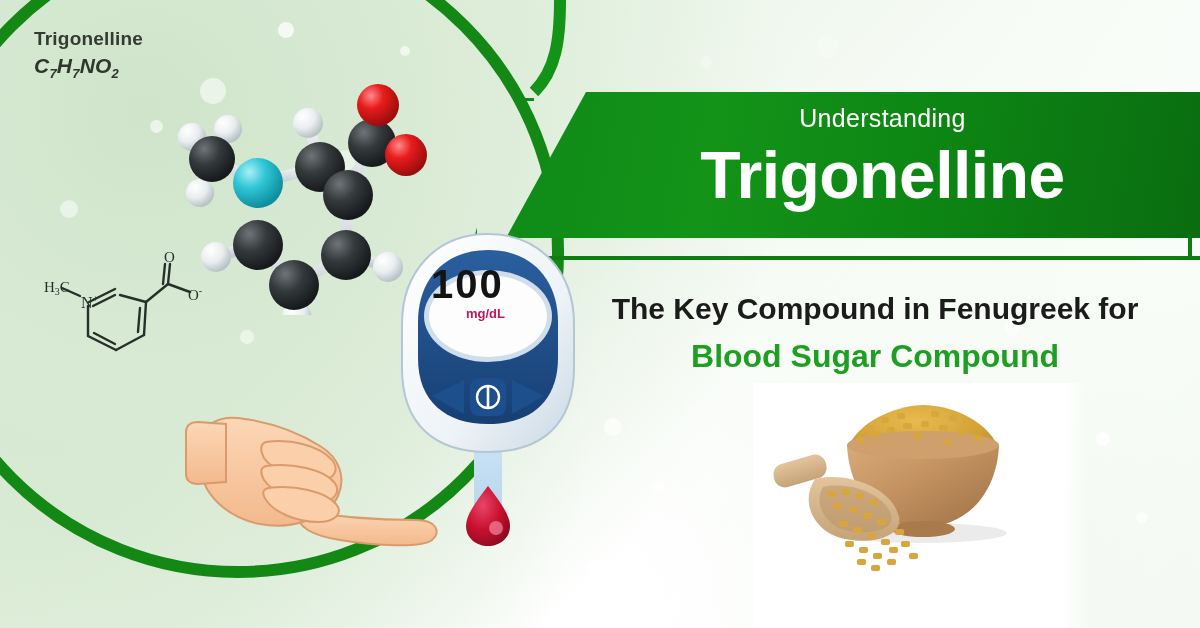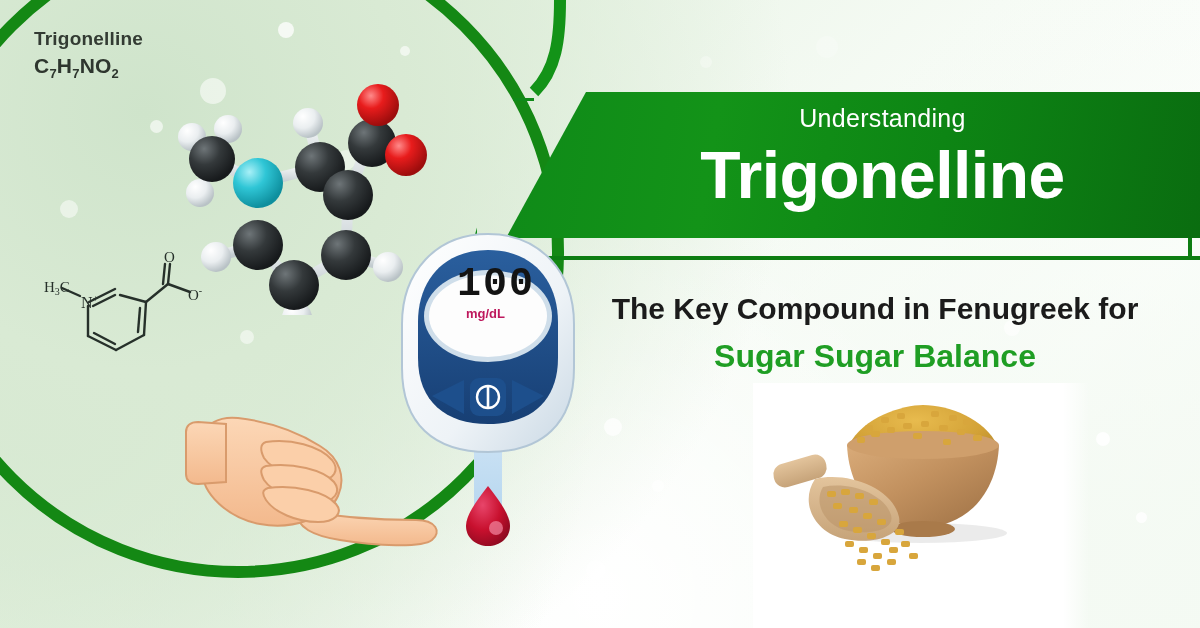--- a/index.html
+++ b/index.html
@@ -90,35 +90,36 @@
   
   .compound-name {
     position: absolute; left: 34px; top: 28px;
     font-size: 19px; font-weight: 600; color: #333b33;
     letter-spacing: .2px;
   }
   .compound-formula {
     position: absolute; left: 34px; top: 54px;
     font-size: 21px; font-weight: 700; color: #2e362e;
     letter-spacing: .2px;
+    font-style: italic;
   }
   .compound-formula sub { font-size: 13px; }
 
   
   .skeletal { position: absolute; left: 20px; top: 248px; }
 
   
   .molecule { position: absolute; left: 150px; top: 55px; }
 
   
   .glucometer { position: absolute; left: 378px; top: 228px; }
   .lcd-value {
     position: absolute; left: 431px; top: 262px;
-    width: 104px; text-align: right;
-    font-family: Liberation Mono, monospace;
+    width: 104px; text-align: left;
+    font-family: Liberation Sans, sans-serif;
     font-size: 40px; font-weight: 700; color: #131313;
     letter-spacing: 2px;
   }
   .lcd-unit {
     position: absolute; left: 466px; top: 306px;
     width: 70px; text-align: left;
     font-size: 13px; font-weight: 600; color: #be185d;
   }
 
   
@@ -268,21 +269,21 @@
   </svg>
 
   <div class="banner-inner-stroke"></div>
   <div class="banner"></div>
   <div class="title-small">Understanding</div>
   <div class="title-large">Trigonelline</div>
   <div class="banner-underline"></div>
   <div class="banner-underline-cap"></div>
 
   <div class="subtitle-line1">The Key Compound in Fenugreek for</div>
-  <div class="subtitle-line2">Sugar Sugar Balance</div>
+  <div class="subtitle-line2">Blood Sugar Compound</div>
 
   <svg class="hand" width="300" height="200" viewBox="0 0 300 200">
     <defs>
       <linearGradient id="skin" x1="0" y1="0" x2="0" y2="1">
         <stop offset="0%" stop-color="#fcd7b6"></stop>
           <stop offset="100%" stop-color="#f3b98d"></stop>
       </linearGradient>
     </defs>
 
     <path d="M116 112 C150 118 196 122 236 122 C256 122 262 134 252 142

